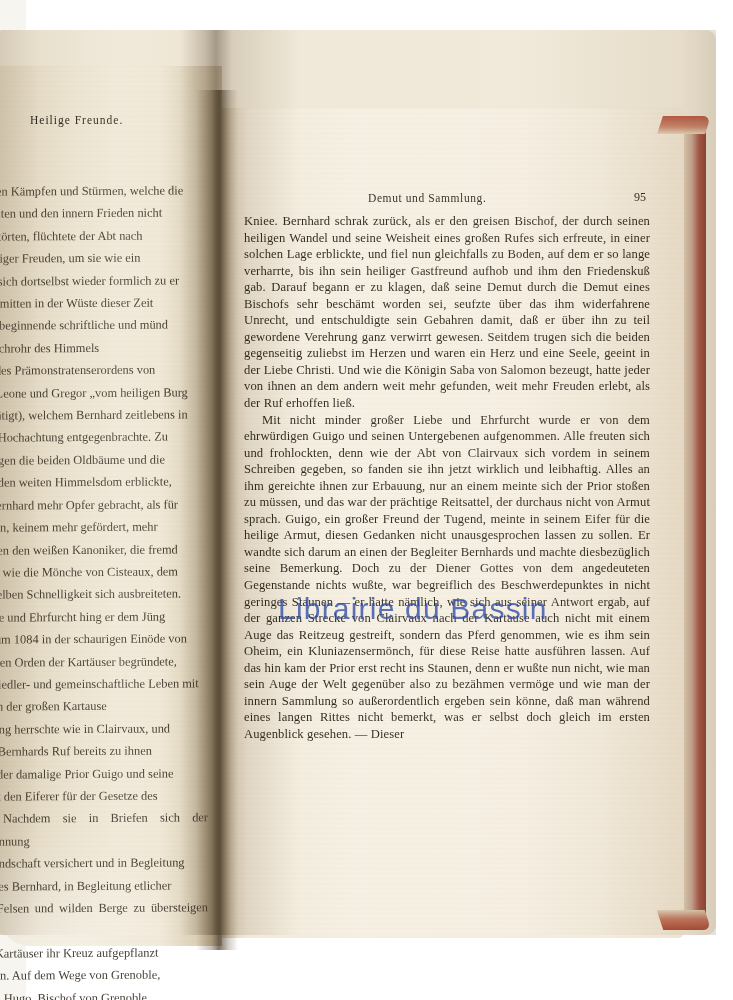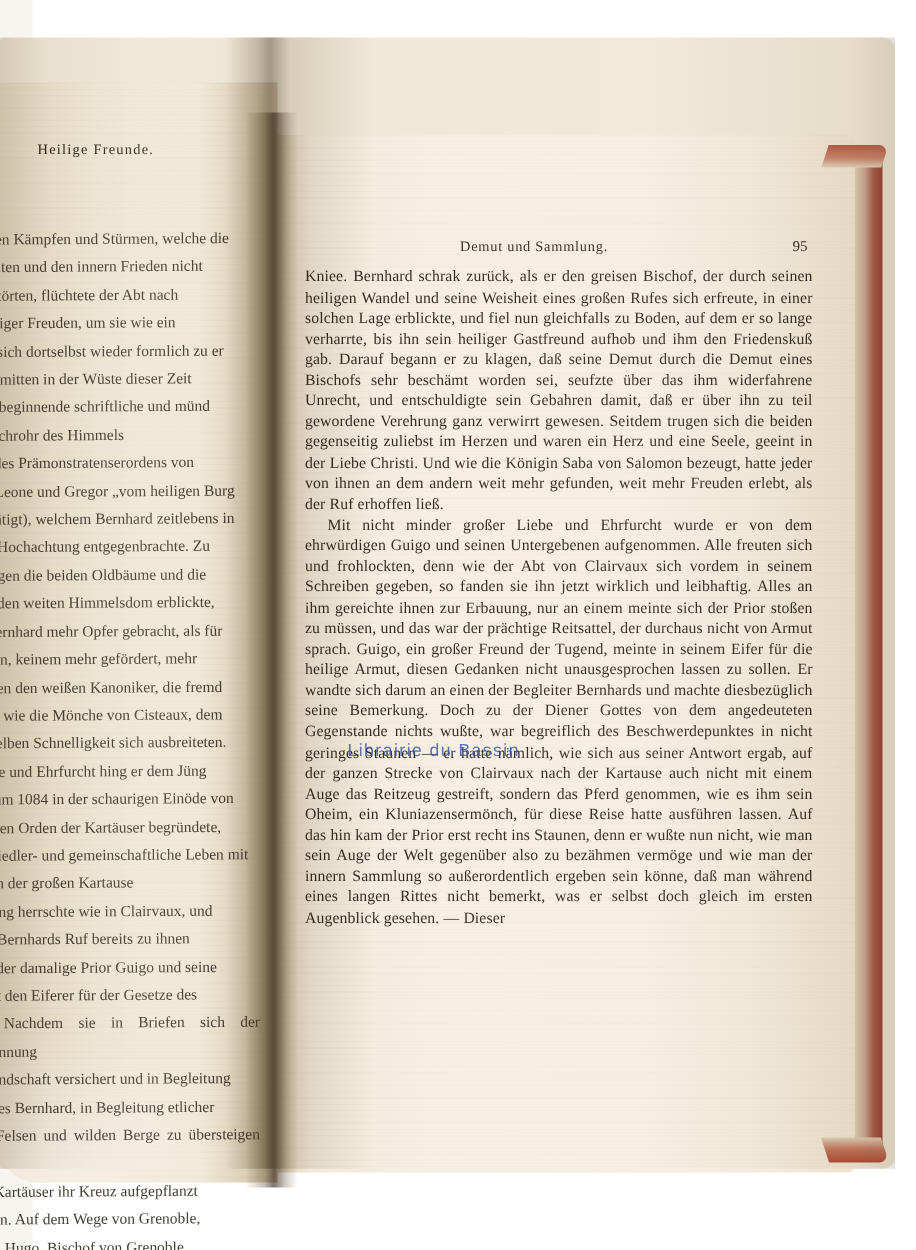--- a/index.html
+++ b/index.html
@@ -201,21 +201,21 @@
     left: 634px;
     top: 160px;
   }
 
   
   .watermark {
     position: absolute;
     left: 278px;
     top: 592px;
     font-family: "Liberation Sans", sans-serif;
-    font-size: 14px;
+    font-size: 30px;
     letter-spacing: 1.2px;
     color: #2f4da8;
     opacity: 0.78;
     white-space: nowrap;
     pointer-events: none;
   }
 
   
   .texture {
     position: absolute;

